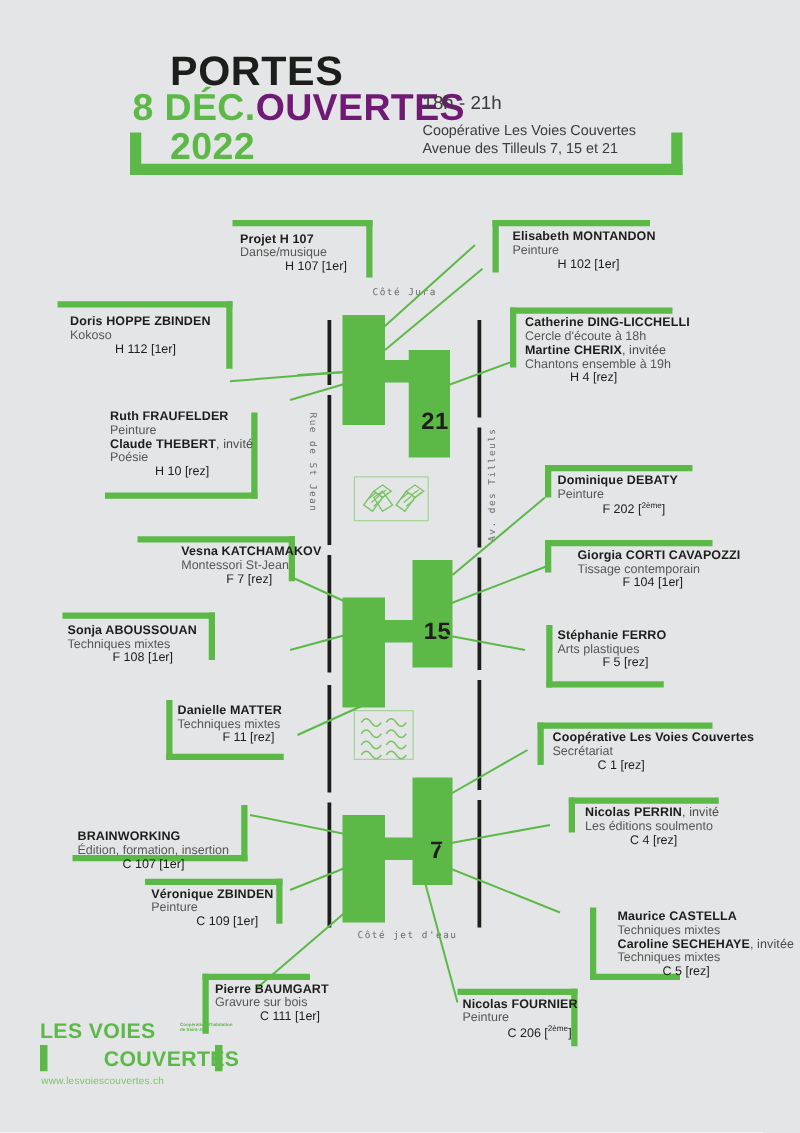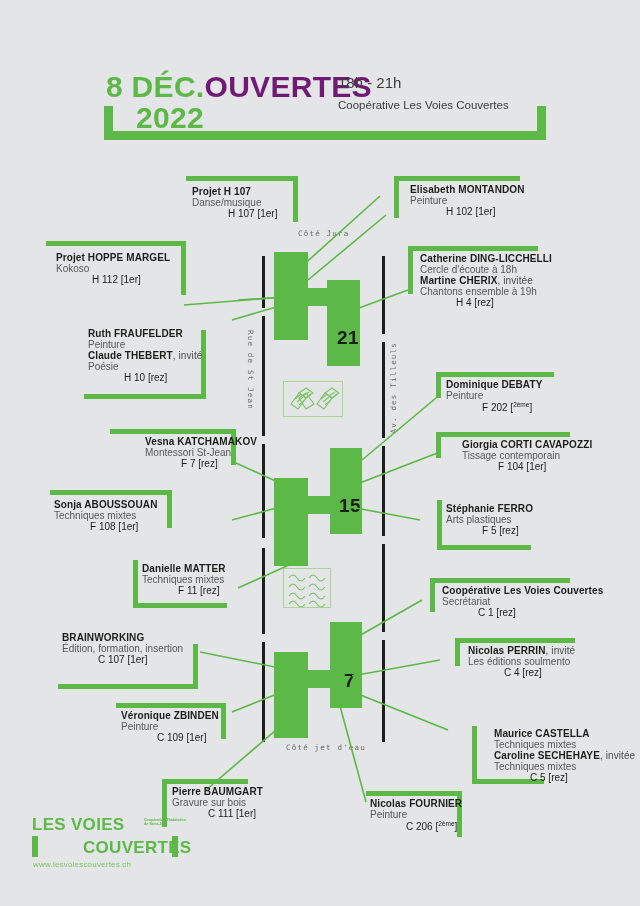--- a/index.html
+++ b/index.html
@@ -89,30 +89,32 @@
     font-size:8px; color:#7cc465; letter-spacing:.2px;
   }
 </style>
 </head>
 <body>
 
 <div id="poster">
 
   <div class="hdr-bracket"></div>
 
+  <div class="t-portes">PORTES</div>
 
   <div class="t-line2">
     <span class="t-date">8 DÉC.</span><span class="t-ouvertes">OUVERTES</span>
   </div>
 
   <div class="t-hours">18h - 21h</div>
   <div class="t-2022">2022</div>
 
   <div class="t-addr">
     <div>Coopérative Les Voies Couvertes</div>
+    <div>Avenue des Tilleuls 7, 15 et 21</div>
   </div>
 
   <div class="street" style="left:262px;top:256px;height:52px;"></div>
   <div class="street" style="left:262px;top:316px;height:120px;"></div>
   <div class="street" style="left:262px;top:444px;height:94px;"></div>
   <div class="street" style="left:262px;top:548px;height:86px;"></div>
   <div class="street" style="left:262px;top:642px;height:100px;"></div>
 
   <div class="street" style="left:382px;top:256px;height:78px;"></div>
   <div class="street" style="left:382px;top:342px;height:96px;"></div>
@@ -215,21 +217,21 @@
       <div class="nm"><span>Elisabeth MONTANDON</span></div>
       <div class="ds">Peinture</div>
       <div class="rm"><span>H 102</span> [<span>1er</span>]</div>
     </div>
   </div>
 
   <div class="co">
     <div class="rule" style="left:46px;top:241px;width:140px;height:5px;"></div>
     <div class="rule" style="left:181px;top:241px;width:5px;height:54px;"></div>
     <div class="txt" style="left:56px;top:252px;">
-      <div class="nm"><span>Projet HOPPE MARGEL</span></div>
+      <div class="nm"><span>Doris HOPPE ZBINDEN</span></div>
       <div class="ds">Kokoso</div>
       <div class="rm"><span>H 112</span> [<span>1er</span>]</div>
     </div>
   </div>
 
   <div class="co">
     <div class="rule" style="left:408px;top:246px;width:130px;height:5px;"></div>
     <div class="rule" style="left:408px;top:246px;width:5px;height:48px;"></div>
     <div class="txt" style="left:420px;top:253px;">
       <div class="nm"><span>Catherine DING-LICCHELLI</span></div>
@@ -318,21 +320,21 @@
     <div class="txt" style="left:442px;top:585px;">
       <div class="nm"><span>Coopérative Les Voies Couvertes</span></div>
       <div class="ds">Secrétariat</div>
       <div class="rm"><span>C 1</span> [<span>rez</span>]</div>
     </div>
   </div>
 
   <div class="co">
     <div class="rule" style="left:58px;top:684px;width:140px;height:5px;"></div>
     <div class="rule" style="left:193px;top:644px;width:5px;height:45px;"></div>
-    <div class="txt" style="left:62px;top:632px;">
+    <div class="txt" style="left:62px;top:664px;">
       <div class="nm"><span>BRAINWORKING</span></div>
       <div class="ds">Édition, formation, insertion</div>
       <div class="rm"><span>C 107</span> [<span>1er</span>]</div>
     </div>
   </div>
 
   <div class="co">
     <div class="rule" style="left:455px;top:638px;width:120px;height:5px;"></div>
     <div class="rule" style="left:455px;top:638px;width:5px;height:28px;"></div>
     <div class="txt" style="left:468px;top:645px;">

